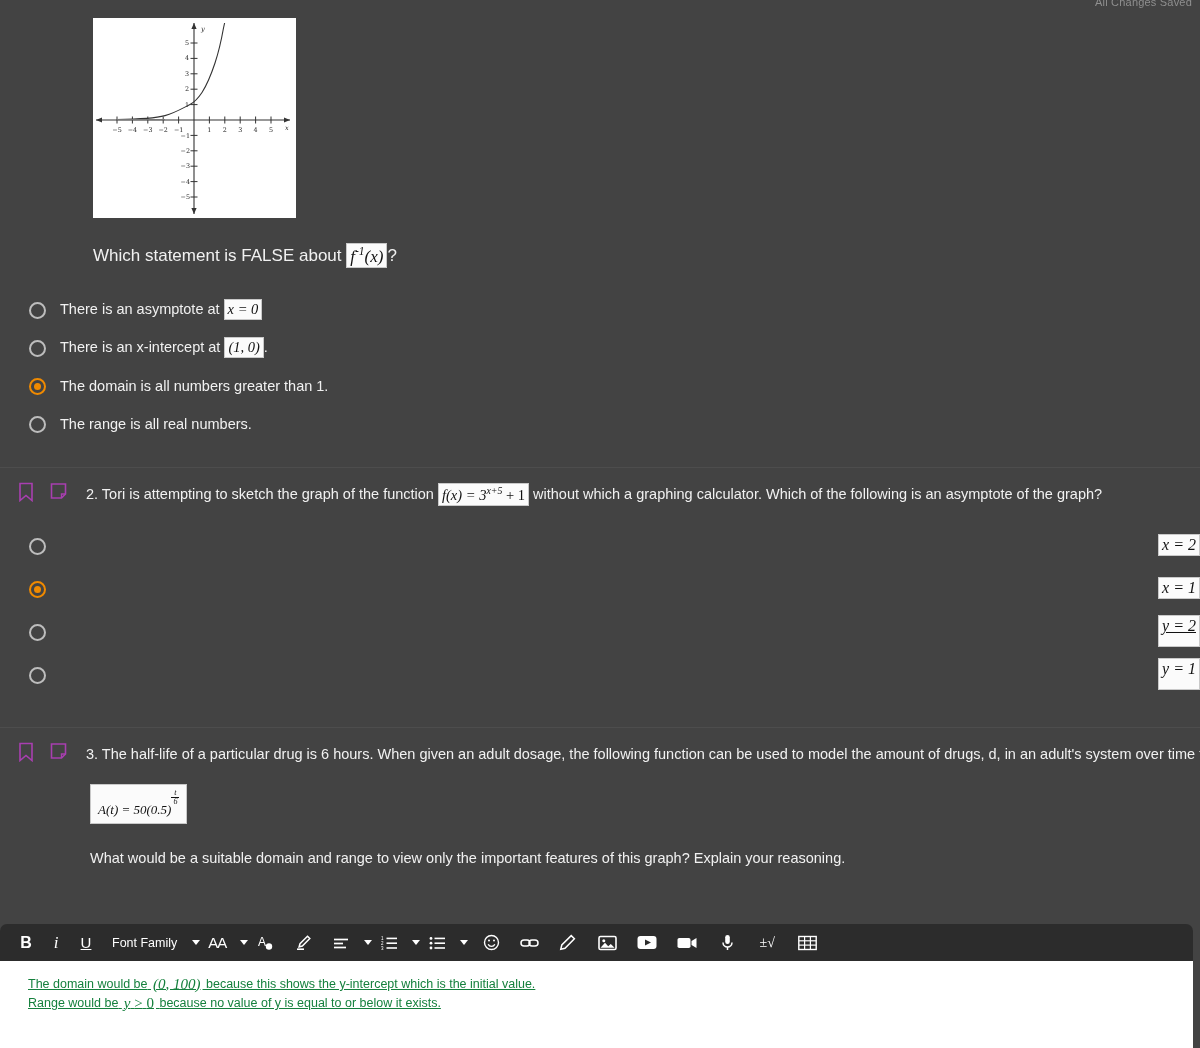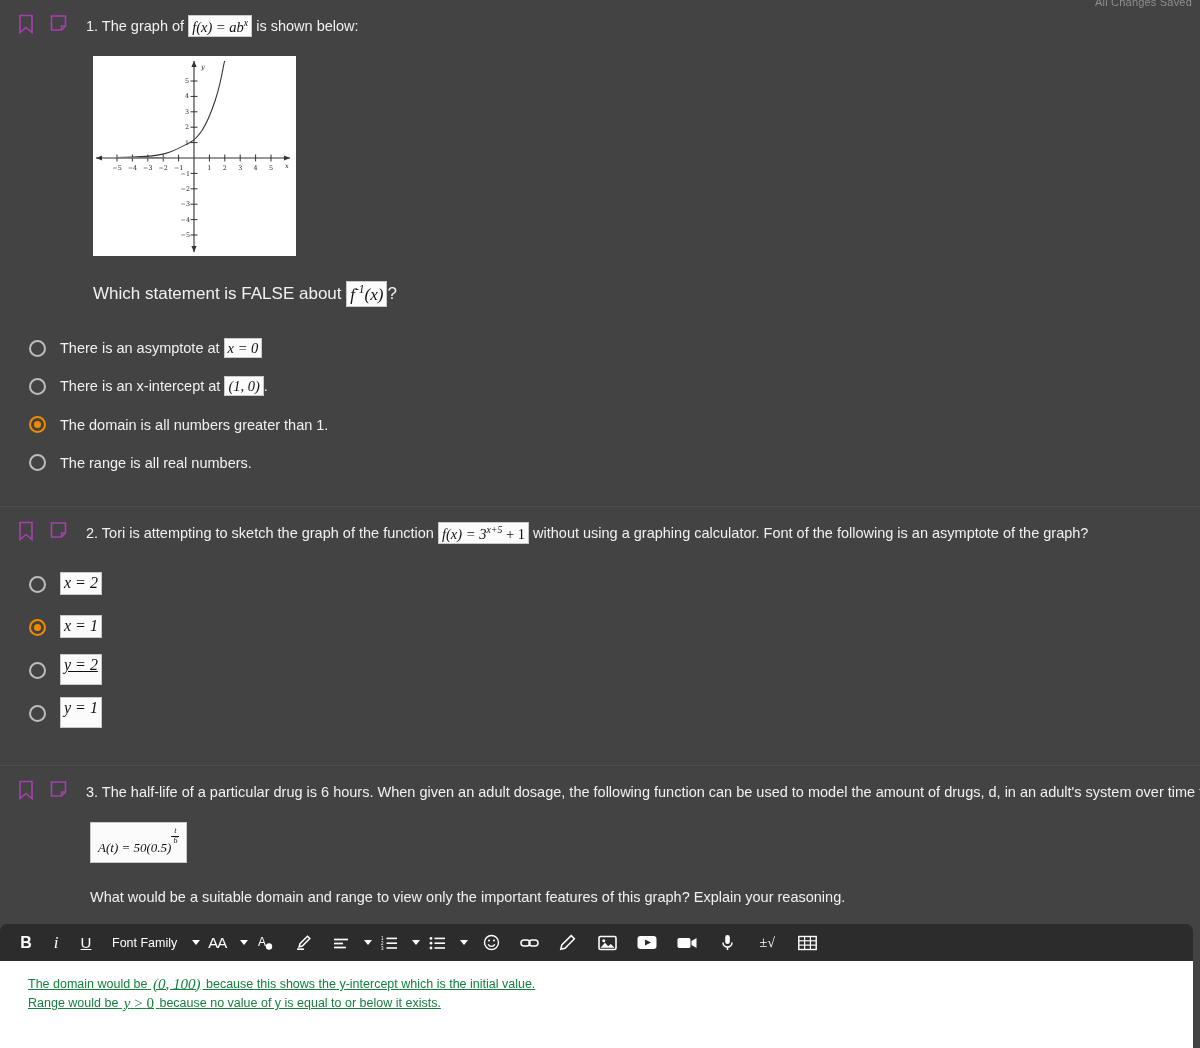--- a/index.html
+++ b/index.html
@@ -102,21 +102,21 @@
     width: 7px; height: 7px;
     border-radius: 50%;
     background: #f08a00;
   }
   .choice-label {
     color: #f1f1f1;
     font-size: 14.5px;
     line-height: 20px;
   }
 
-  .q2 .choice { height: 43px; }
+  .q2 .choice { height: 43px; justify-content: space-between; }
   .q2 .choices { margin-top: 18px; padding-bottom: 30px; }
 
   .formula-block {
     margin: 18px 0 0 90px;
   }
   .formula-block .mathbox {
     font-size: 13px;
     padding: 8px 7px 6px 7px;
     top: 0;
   }
@@ -199,38 +199,20 @@
     padding: 0 2px;
   }
   .mathinline .op { font-style: normal; }
 </style>
 </head>
 <body>
 
 <div class="save-status">All Changes Saved</div>
 
 <div class="question q1">
-  <div class="q-head">
-    <span class="icon-flag">
-      <svg width="16" height="20" viewBox="0 0 16 20">
-          <path d="M2 1.5 h12 v17 l-6 -5 l-6 5 z" fill="none" stroke="#a83fb0" stroke-width="1.6"></path>
-        </svg>
-    </span>
-    <span class="icon-note">
-      <svg width="17" height="18" viewBox="0 0 17 18">
-          <path d="M1.5 2 h14 v10 l-4 4 h-10 z" fill="none" stroke="#a83fb0" stroke-width="1.6"></path>
-          <path d="M15.5 12 h-4 v4" fill="none" stroke="#a83fb0" stroke-width="1.4"></path>
-        </svg>
-    </span>
-    <span class="q-text">
-      <span>1. The graph of</span>
-      <span class="mathbox"><span>f(x) = ab</span><sup>x</sup></span>
-      <span>is shown below:</span>
-    </span>
-  </div>
 
   <div class="graph-wrap">
     <svg width="203" height="200" viewBox="0 0 203 200">
       <rect x="0" y="0" width="203" height="200" fill="#ffffff"></rect>
 
       <line x1="3" y1="102" x2="197" y2="102" stroke="#333" stroke-width="1.1"></line>
       <line x1="101" y1="5" x2="101" y2="196" stroke="#333" stroke-width="1.1"></line>
       <polygon points="197,102 191,99.4 191,104.6" fill="#333"></polygon>
       <polygon points="101,5 98.4,11 103.6,11" fill="#333"></polygon>
       <polygon points="3,102 9,99.4 9,104.6" fill="#333"></polygon>
@@ -338,21 +320,21 @@
     </span>
     <span class="icon-note">
       <svg width="17" height="18" viewBox="0 0 17 18">
           <path d="M1.5 2 h14 v10 l-4 4 h-10 z" fill="none" stroke="#a83fb0" stroke-width="1.6"></path>
           <path d="M15.5 12 h-4 v4" fill="none" stroke="#a83fb0" stroke-width="1.4"></path>
         </svg>
     </span>
     <span class="q-text">
       <span>2. Tori is attempting to sketch the graph of the function</span>
       <span class="mathbox"><span>f(x) = 3</span><sup>x+5</sup> <span class="op">+ 1</span></span>
-      <span>without using a graphing calculator.  Font of the following is an asymptote of the graph?</span>
+      <span>without which a graphing calculator.  Which of the following is an asymptote of the graph?</span>
     </span>
   </div>
 
   <div class="choices">
     <div class="choice">
       <span class="radio"></span>
       <span class="mathbox">x = 2</span>
     </div>
     <div class="choice">
       <span class="radio sel"></span>

